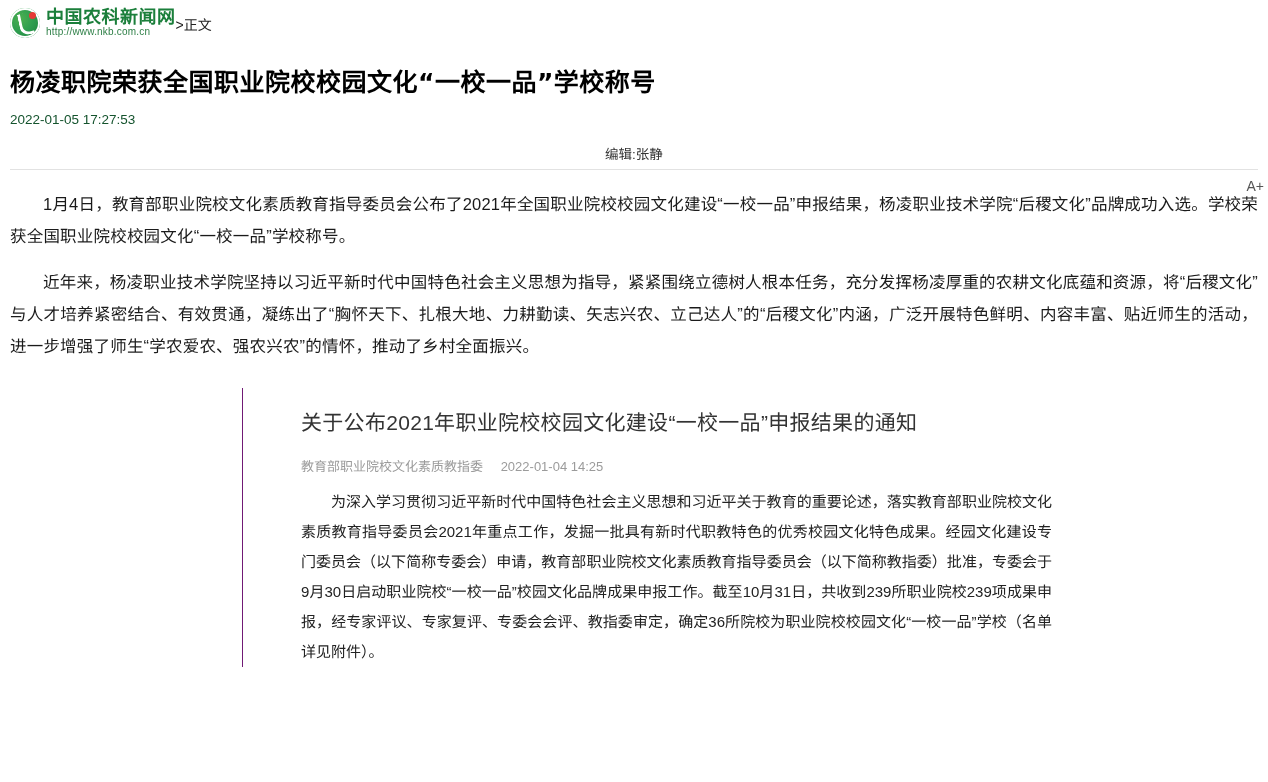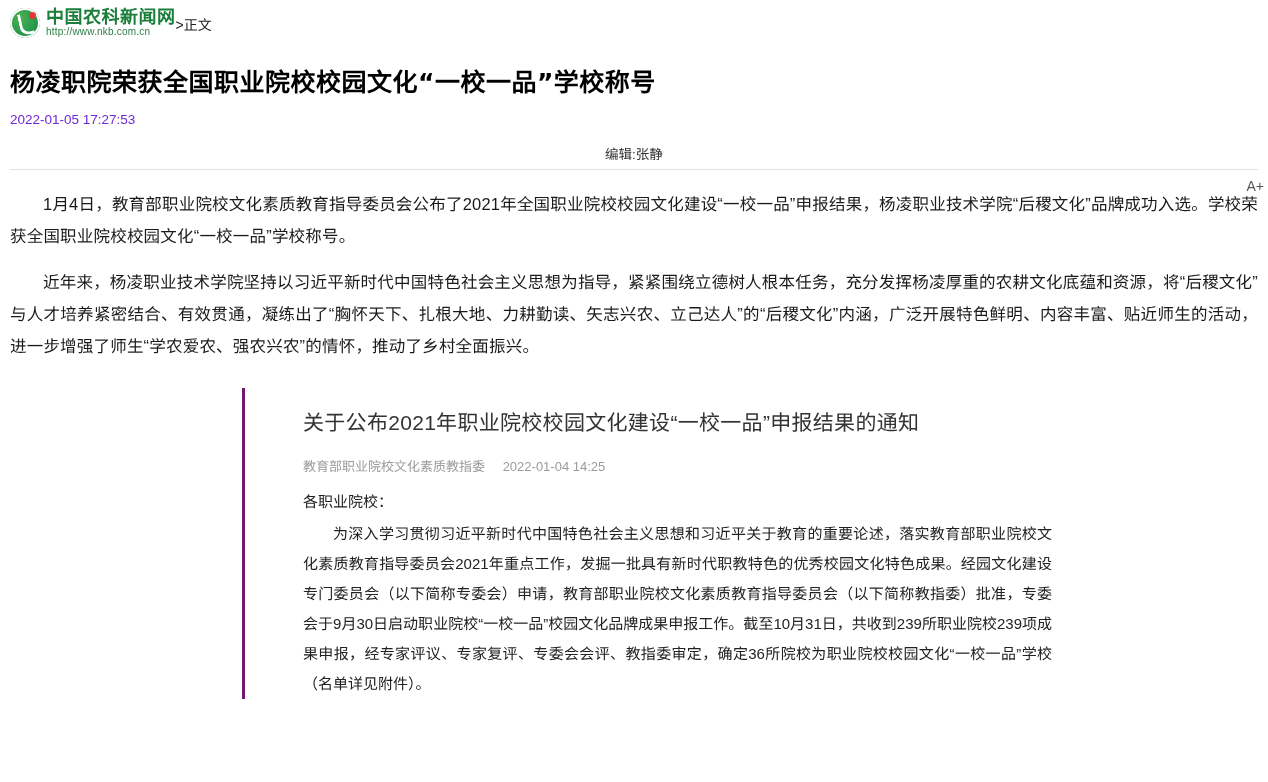--- a/index.html
+++ b/index.html
@@ -93,21 +93,21 @@
   .article-title {
     font-family: "DejaVu Sans", "Liberation Sans", sans-serif;
     font-size: 25px;
     font-weight: bold;
     color: #000;
     margin: 6px 0 14px 0;
     letter-spacing: 0.5px;
   }
   .meta-time {
     font-size: 13.5px;
-    color: #6d28d9;
+    color: #14532d;
     margin-bottom: 16px;
   }
   .meta-editor {
     font-size: 13.5px;
     color: #333;
     margin-bottom: 4px;
     text-align: center;
   }
 
   .fontsize-bar {
@@ -132,21 +132,21 @@
     margin: 0 0 14px 0;
     text-align: justify;
     text-indent: 2em;
     letter-spacing: 0.2px;
   }
 
   
   .notice {
     margin: 26px 0 0 232px;
     width: 810px;
-    border-left: 3px solid #701a75;
+    border-left: 1px solid #701a75;
     padding: 18px 0 0 58px;
     box-sizing: border-box;
   }
   .notice-title {
     font-size: 21px;
     color: #333;
     line-height: 34px;
     margin-bottom: 16px;
     letter-spacing: 0.3px;
   }
@@ -195,18 +195,17 @@
     <p>近年来，杨凌职业技术学院坚持以习近平新时代中国特色社会主义思想为指导，紧紧围绕立德树人根本任务，充分发挥杨凌厚重的农耕文化底蕴和资源，将“后稷文化”与人才培养紧密结合、有效贯通，凝练出了“胸怀天下、扎根大地、力耕勤读、矢志兴农、立己达人”的“后稷文化”内涵，广泛开展特色鲜明、内容丰富、贴近师生的活动，进一步增强了师生“学农爱农、强农兴农”的情怀，推动了乡村全面振兴。</p>
   </div>
 
   <div class="notice">
     <div class="notice-title">关于公布2021年职业院校校园文化建设“一校一品”申报结果的通知</div>
     <div class="notice-meta">
       <span class="src">教育部职业院校文化素质教指委</span>
       <span class="time">2022-01-04 14:25</span>
     </div>
     <div class="notice-body">
-      <p>各职业院校：</p>
       <p class="indent">为深入学习贯彻习近平新时代中国特色社会主义思想和习近平关于教育的重要论述，落实教育部职业院校文化素质教育指导委员会2021年重点工作，发掘一批具有新时代职教特色的优秀校园文化特色成果。经园文化建设专门委员会（以下简称专委会）申请，教育部职业院校文化素质教育指导委员会（以下简称教指委）批准，专委会于9月30日启动职业院校“一校一品”校园文化品牌成果申报工作。截至10月31日，共收到239所职业院校239项成果申报，经专家评议、专家复评、专委会会评、教指委审定，确定36所院校为职业院校校园文化“一校一品”学校（名单详见附件）。</p>
     </div>
   </div>
 
 </div>
 
 </body></html>

